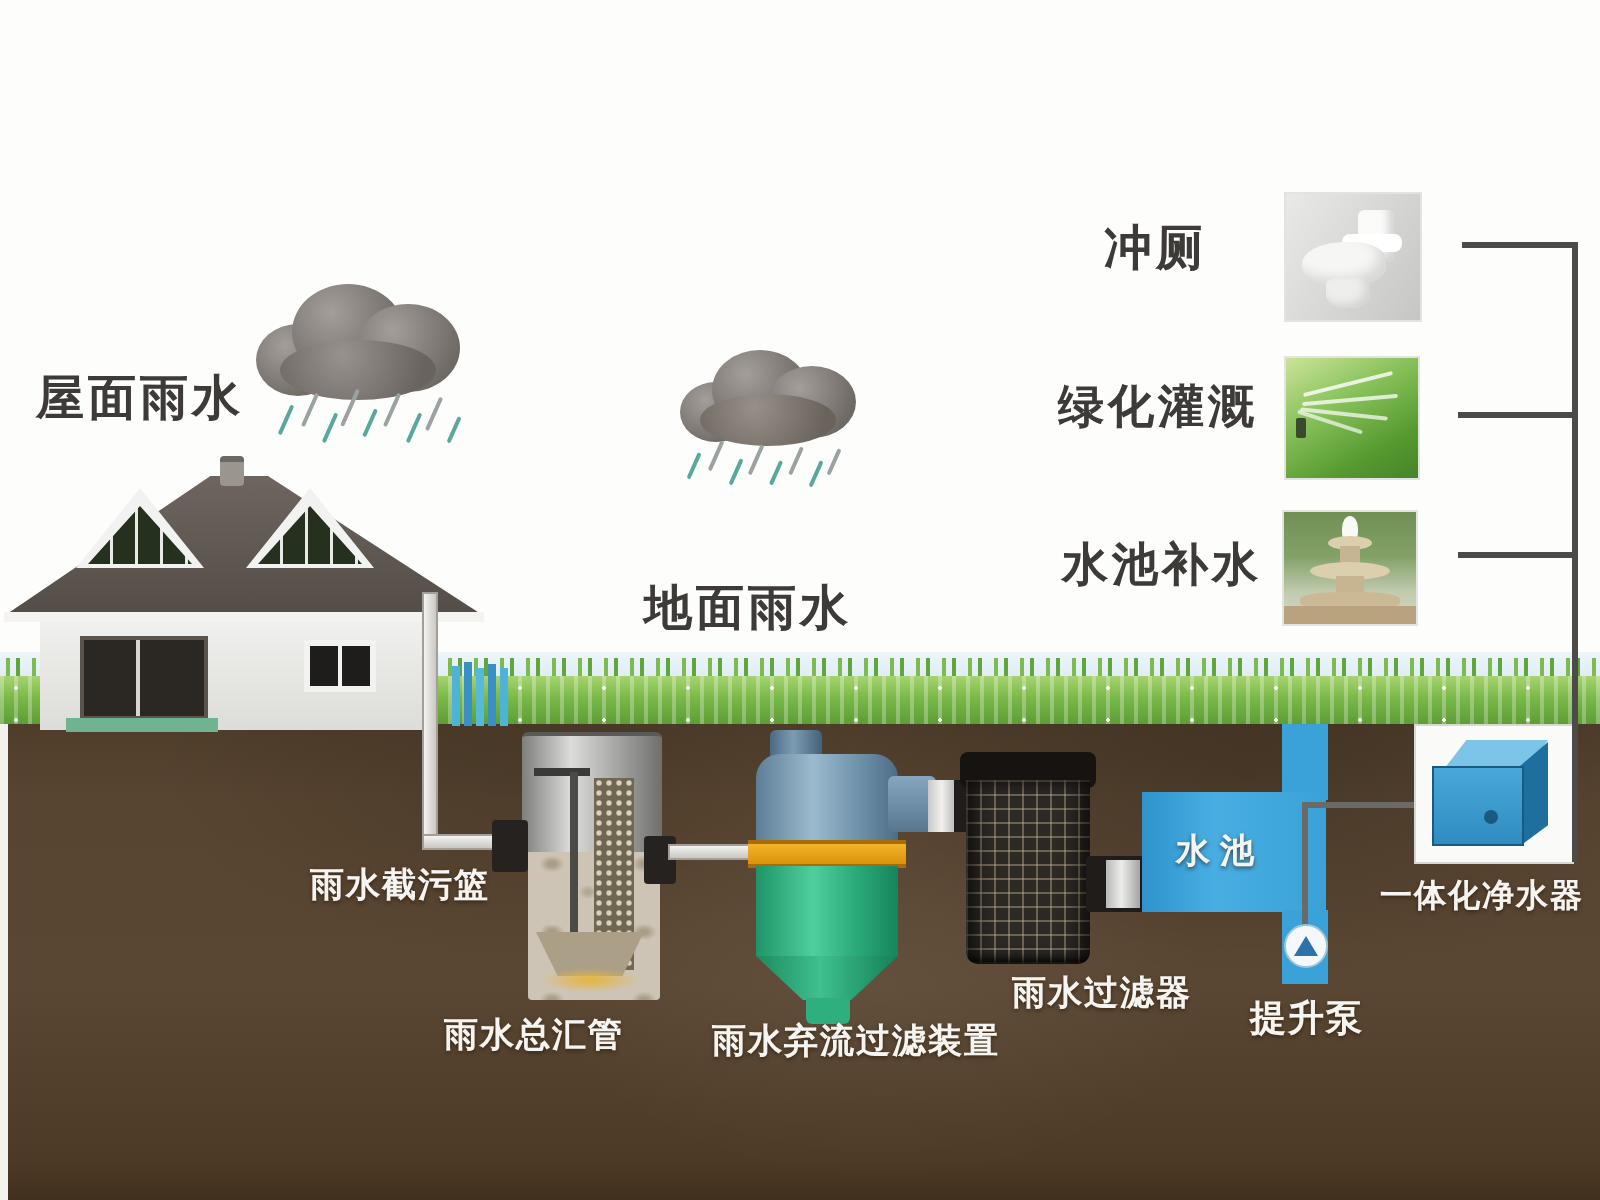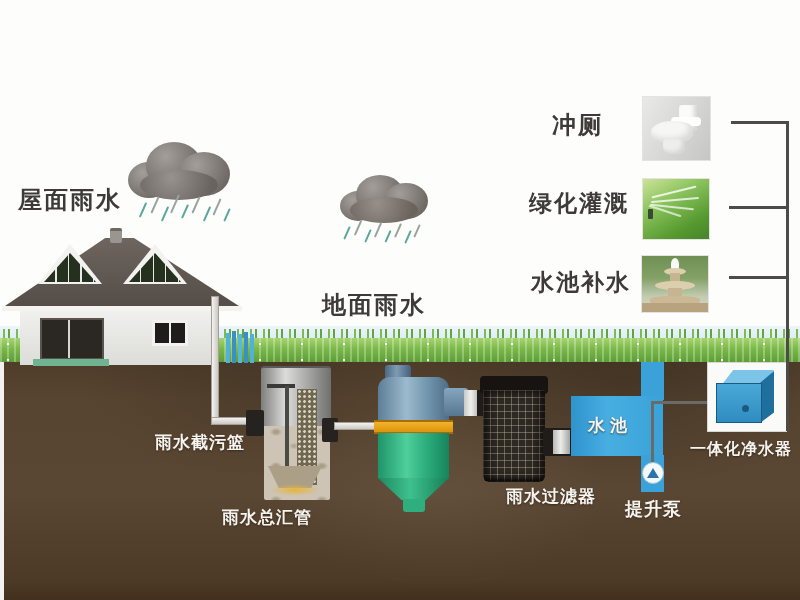--- a/index.html
+++ b/index.html
@@ -205,17 +205,18 @@
     <div class="abs" style="left:0px;top:47px;width:66px;height:9px;background:#b9a27e;"></div>
   </div>
 
   <div class="line" style="left:731px;top:121px;width:58px;height:3px;"></div>
   <div class="line" style="left:729px;top:206px;width:60px;height:3px;"></div>
   <div class="line" style="left:729px;top:276px;width:60px;height:3px;"></div>
   <div class="line" style="left:786px;top:121px;width:3px;height:310px;"></div>
 
   <div class="lbl white" style="left:155px;top:434px;">雨水截污篮</div>
   <div class="lbl white" style="left:222px;top:509px;">雨水总汇管</div>
+  <div class="lbl white" style="left:356px;top:512px;">雨水弃流过滤装置</div>
   <div class="lbl white" style="left:506px;top:488px;">雨水过滤器</div>
   <div class="lbl white" style="left:625px;top:500px;font-size:18px;">提升泵</div>
   <div class="lbl white" style="left:690px;top:441px;font-size:16px;">一体化净水器</div>
 
 </div>
 
 </body></html>

